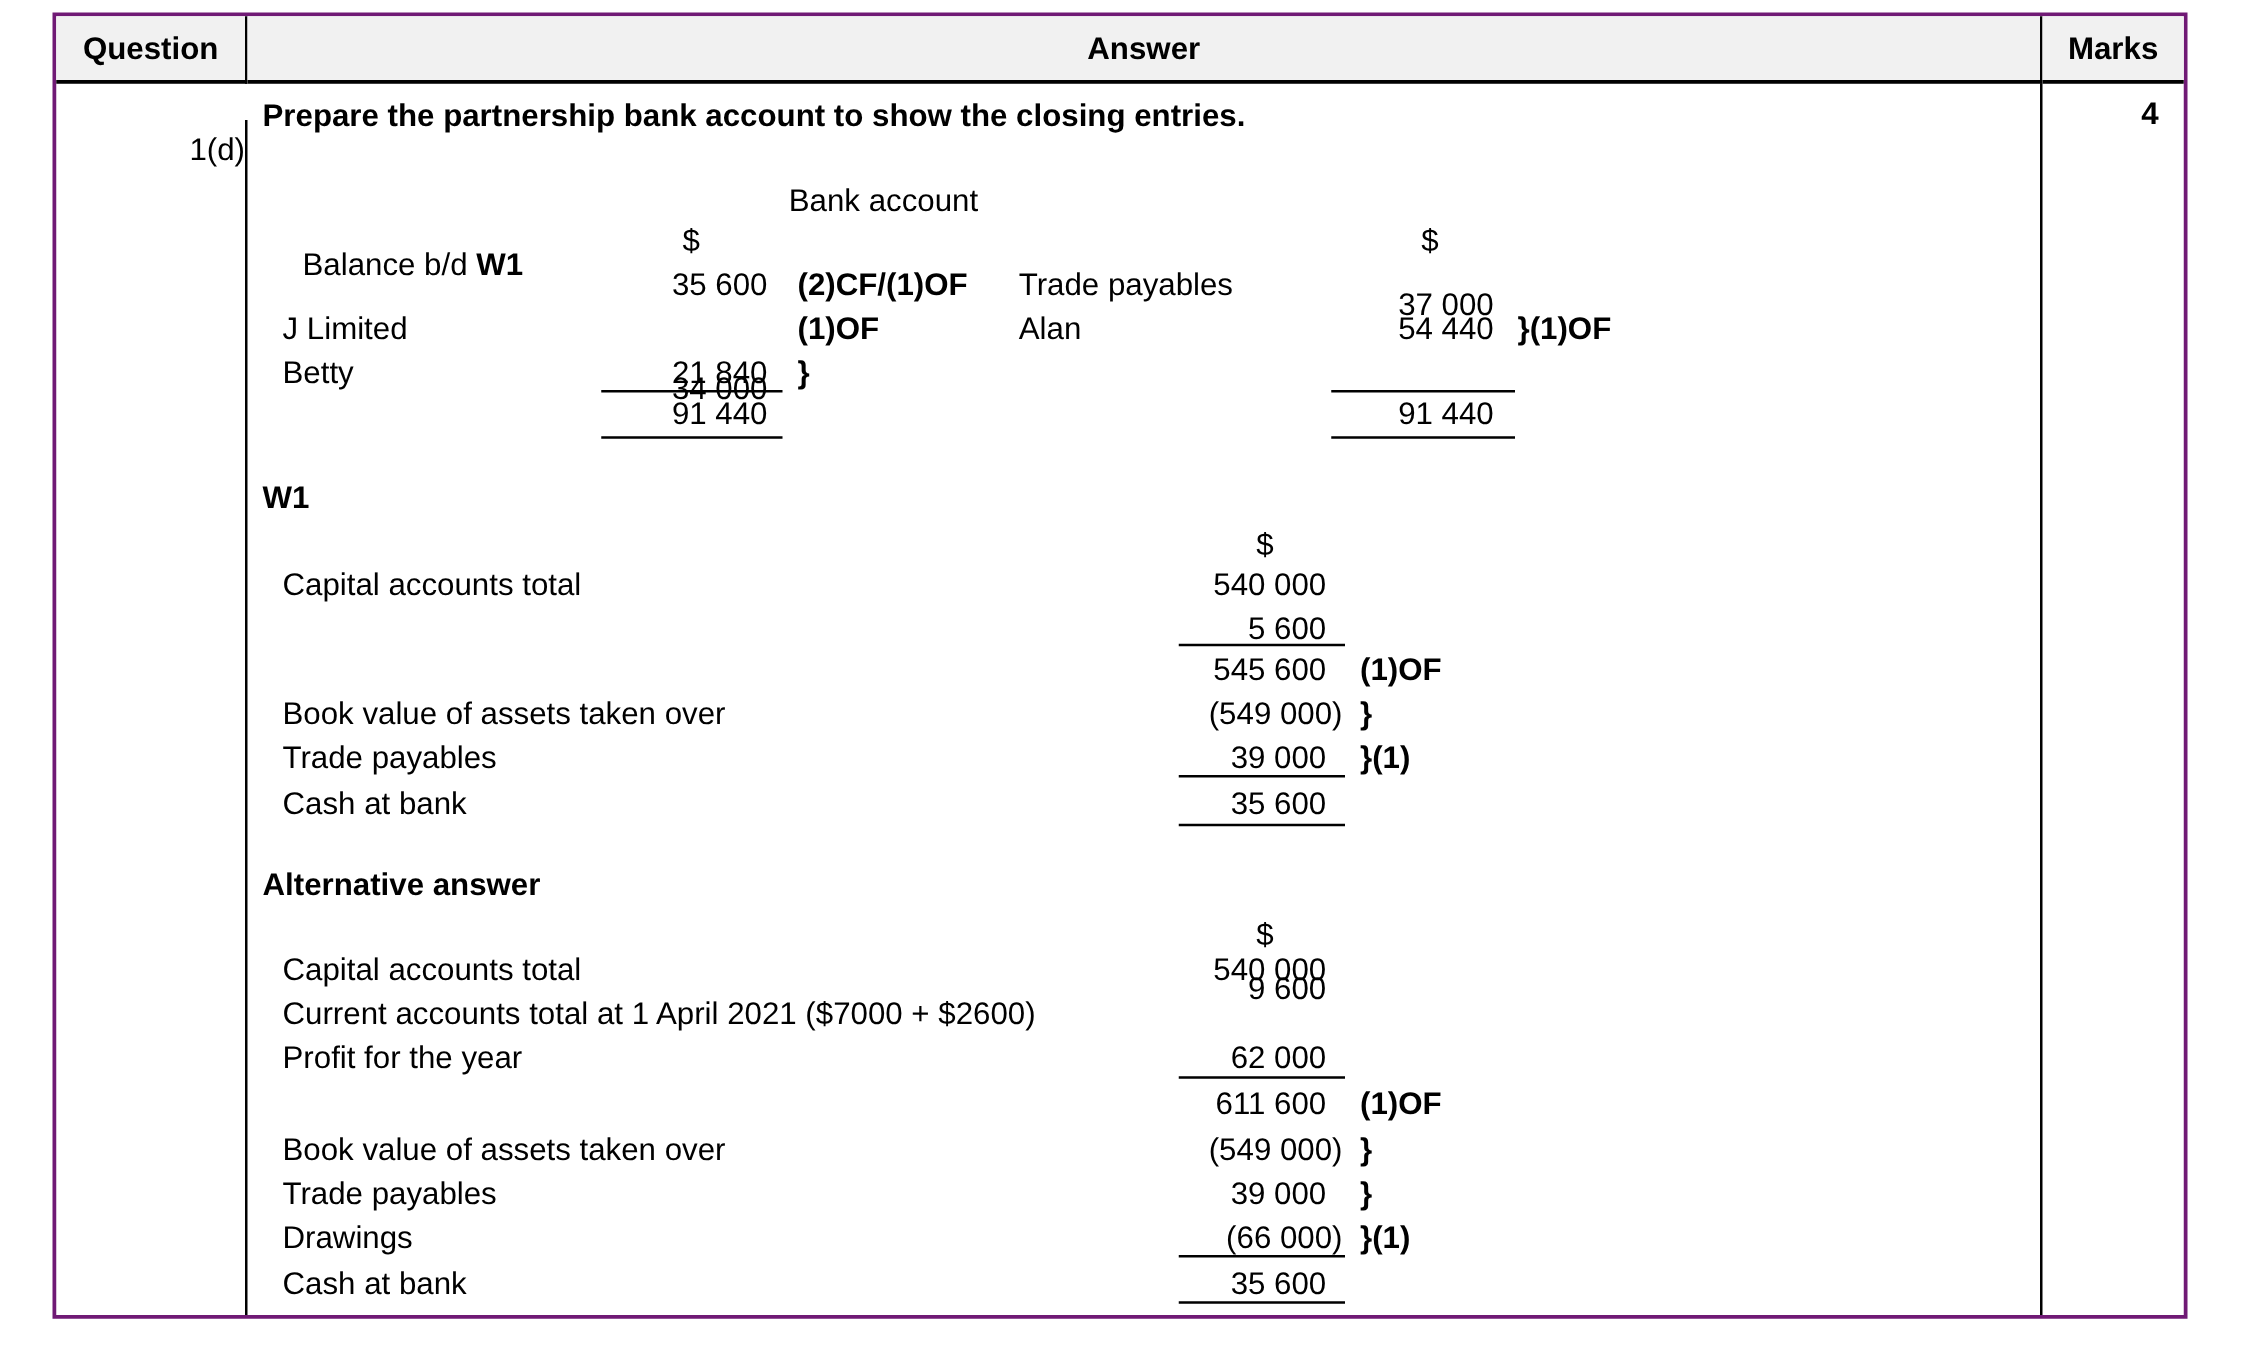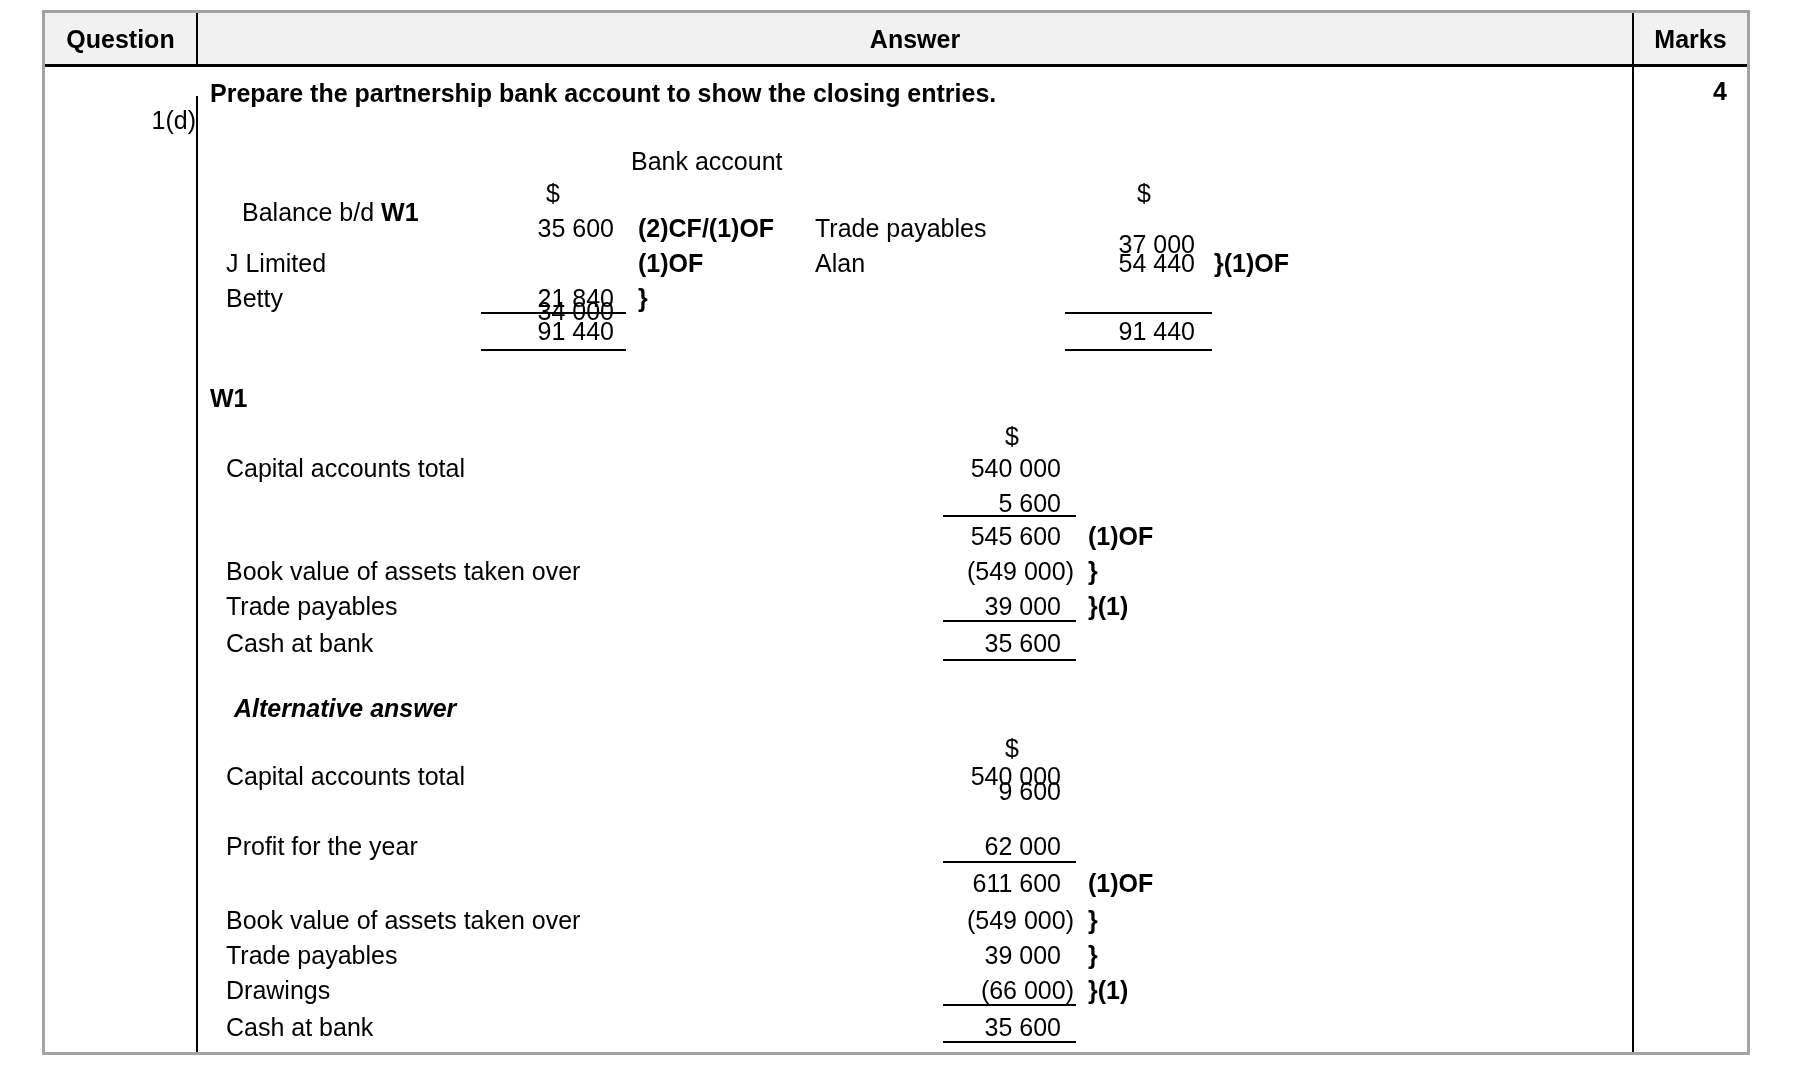--- a/index.html
+++ b/index.html
@@ -4,37 +4,37 @@
 <style>
   html,body{margin:0;padding:0;background:#ffffff;}
   .page{
     position:relative;width:1796px;height:1076px;background:#fff;
     font-family:"Liberation Sans","DejaVu Sans",sans-serif;
     color:#000;font-size:25px;line-height:30px;
     -webkit-font-smoothing:antialiased;
   }
   .mstable{
     position:absolute;left:42px;top:10px;width:1708px;height:1045px;
-    box-sizing:border-box;border:3px solid #a3a3a3;
+    box-sizing:border-box;border:3px solid #701a75;
     display:grid;grid-template-columns:153px 1436px 113px;grid-template-rows:54px 1fr;
   }
   .cell{box-sizing:border-box;}
   .hcell{
     background:#f1f1f1;border-bottom:3px solid #000;
     display:flex;align-items:center;justify-content:center;
     font-weight:bold;
   }
   .vline{border-right:2px solid #000;}
   .qcell{ text-align:right;padding-top:9px;margin-top:29px; }
   .mcell{ text-align:right;padding:9px 20px 0 0;font-weight:bold; }
   .acell{ position:relative;overflow:hidden; }
 
   .abs{position:absolute;white-space:nowrap;}
   .b{font-weight:bold;}
-  .bi{font-weight:bold;font-style:italic;margin-left:24px;}
+  .bi{font-weight:bold;}
   .ml{margin-left:0.28em;}
 
   
   .amt{position:absolute;width:170px;text-align:right;}
   .amt.neg{transform:translateX(13px);}
   .amt-bl{left:246px;}   
   .amt-br{left:827px;}   
   .amt-w{left:693px;}    
 
   .mark{position:absolute;font-weight:bold;}
@@ -123,20 +123,21 @@
       <div class="abs lbl-l" style="top:561px;">Cash at bank</div>
       <div class="amt amt-w" style="top:561px;">35 600</div>
       <div class="rule rule-w" style="top:592px;"></div>
 
       <div class="abs bi hd-l" style="top:626px;">Alternative answer</div>
       <div class="abs" style="left:807px;top:666px;">$</div>
 
       <div class="abs lbl-l" style="top:694px;">Capital accounts total</div>
       <div class="amt amt-w" style="top:694px;">540 000</div>
 
+      <div class="abs lbl-l" style="top:729px;">Current accounts total at 1 April 2021 ($7000 + $2600)</div>
       <div class="amt amt-w" style="top:709px;">9 600</div>
 
       <div class="abs lbl-l" style="top:764px;">Profit for the year</div>
       <div class="amt amt-w" style="top:764px;">62 000</div>
       <div class="rule rule-w" style="top:794px;"></div>
 
       <div class="amt amt-w" style="top:801px;">611 600</div>
       <div class="mark mk-w" style="top:801px;">(1)OF</div>
 
       <div class="abs lbl-l" style="top:838px;">Book value of assets taken over</div>

